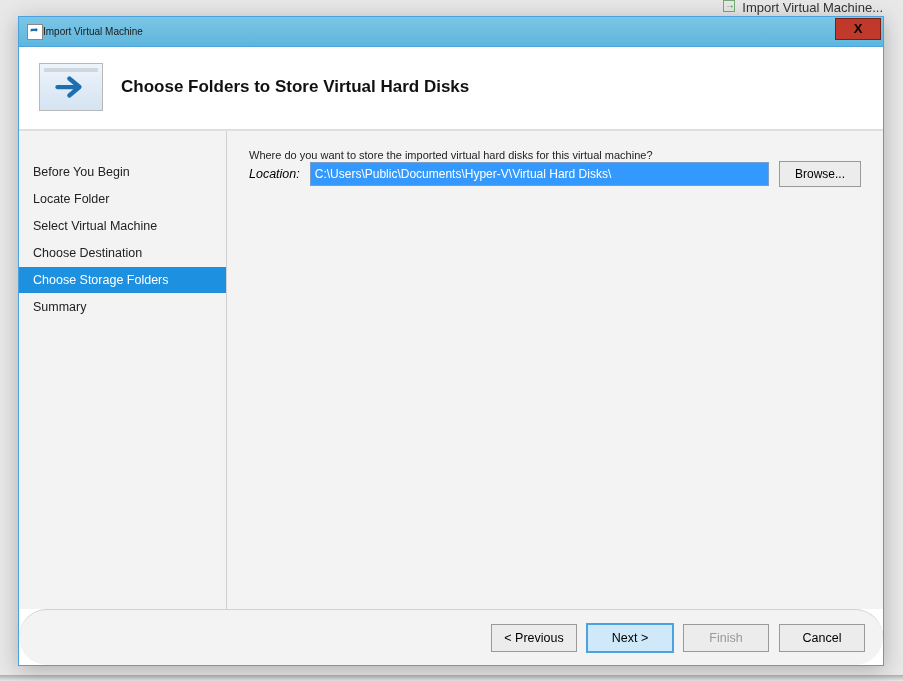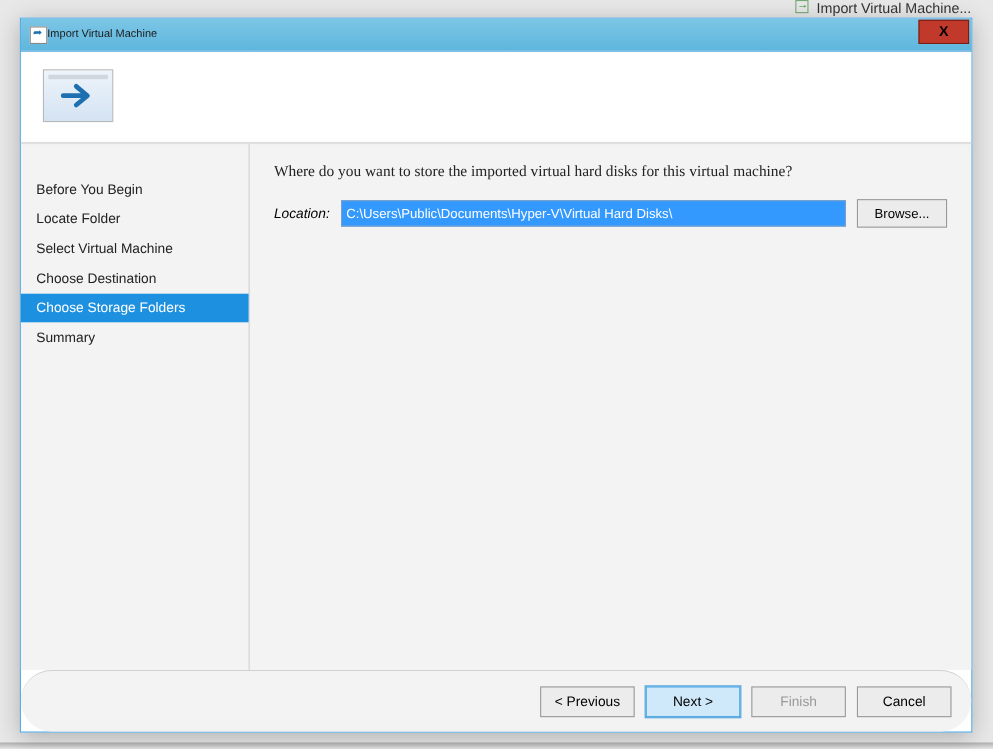--- a/index.html
+++ b/index.html
@@ -142,24 +142,22 @@
     }
     .sidebar-item.selected {
       background: #1e90e0;
       color: #fff;
     }
     .content {
       flex: 1;
       padding: 18px 22px;
     }
     .prompt {
-      font-size: 14px;
+      font-size: 11px;
       color: #222;
-      margin-bottom: 16px;
-      font-family: Liberation Serif, serif;
     }
     .locrow {
       display: flex;
       align-items: center;
       gap: 10px;
     }
     .loclabel { font-size: 12.5px; font-style: italic; }
     .locinput {
       flex: 1;
       height: 24px;
@@ -228,20 +226,21 @@
     <div class="titlebar-text">Import Virtual Machine</div>
     <div class="titlebar-close">X</div>
   </div>
 
   <div class="header-panel">
     <div class="header-icon">
       <svg viewBox="0 0 40 32">
         <path d="M4 16 L24 16 M18 6 L30 16 L18 26" stroke="#1e6fb0" stroke-width="5" fill="none" stroke-linecap="round" stroke-linejoin="round"></path>
       </svg>
     </div>
+    <div class="header-title">Choose Folders to Store Virtual Hard Disks</div>
   </div>
 
   <div class="body">
     <div class="sidebar">
       <div class="sidebar-item">Before You Begin</div>
       <div class="sidebar-item">Locate Folder</div>
       <div class="sidebar-item">Select Virtual Machine</div>
       <div class="sidebar-item">Choose Destination</div>
       <div class="sidebar-item selected">Choose Storage Folders</div>
       <div class="sidebar-item">Summary</div>

